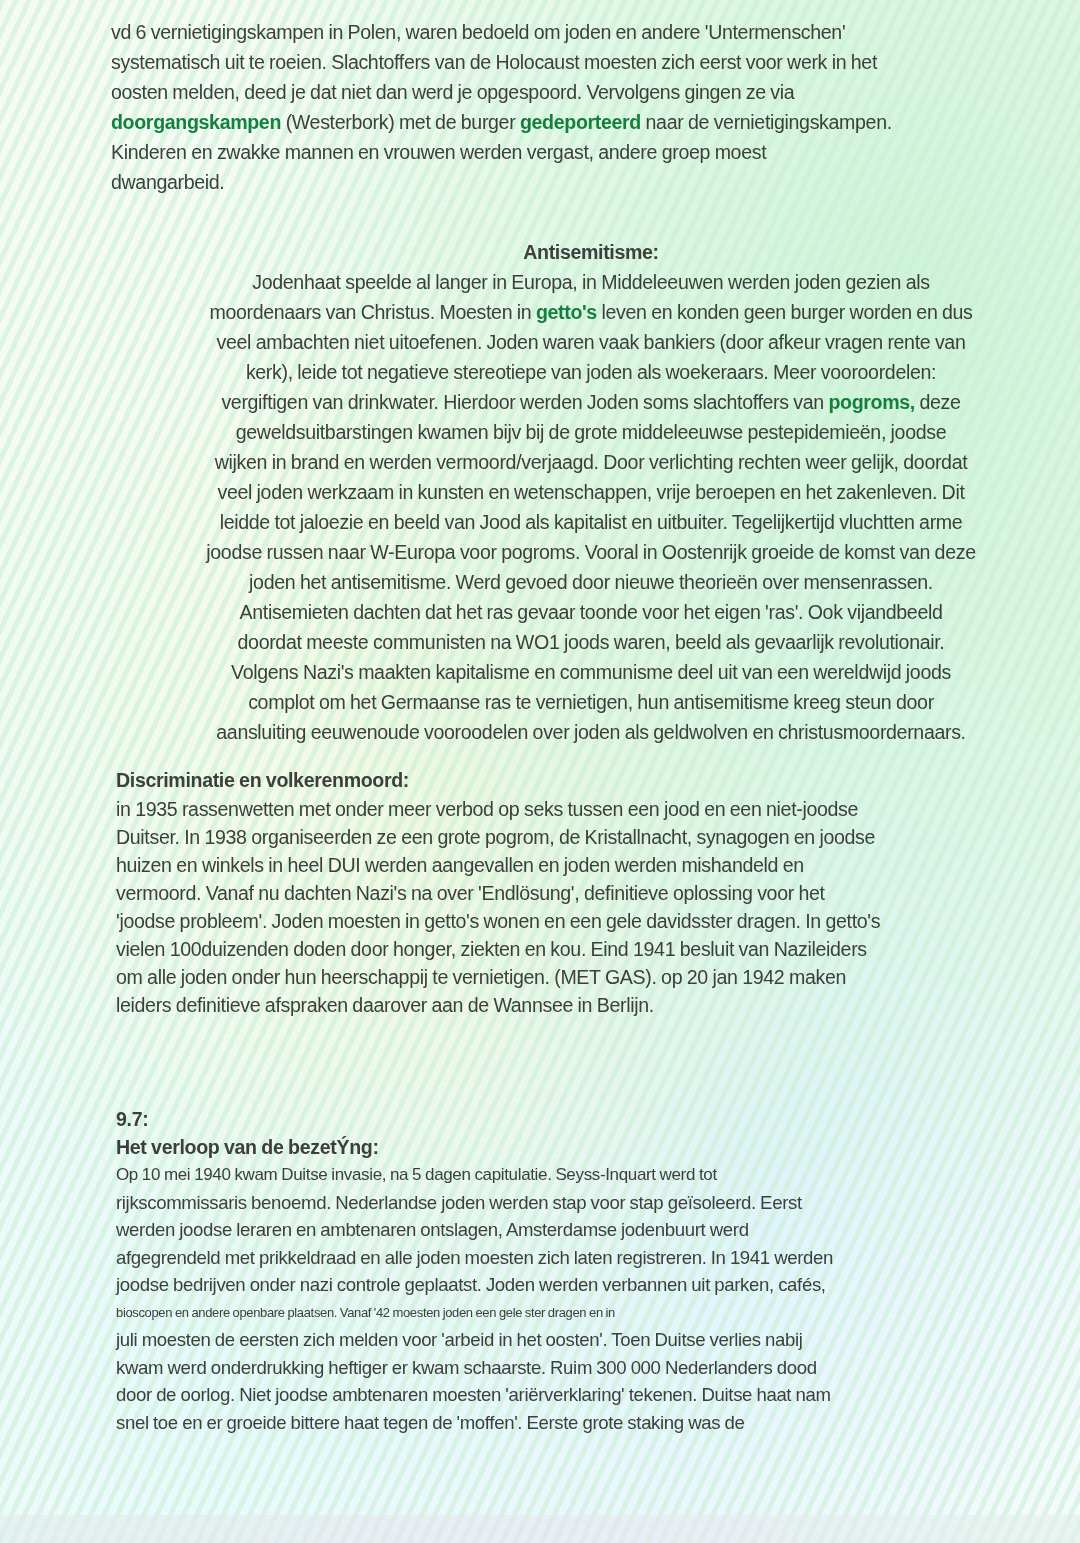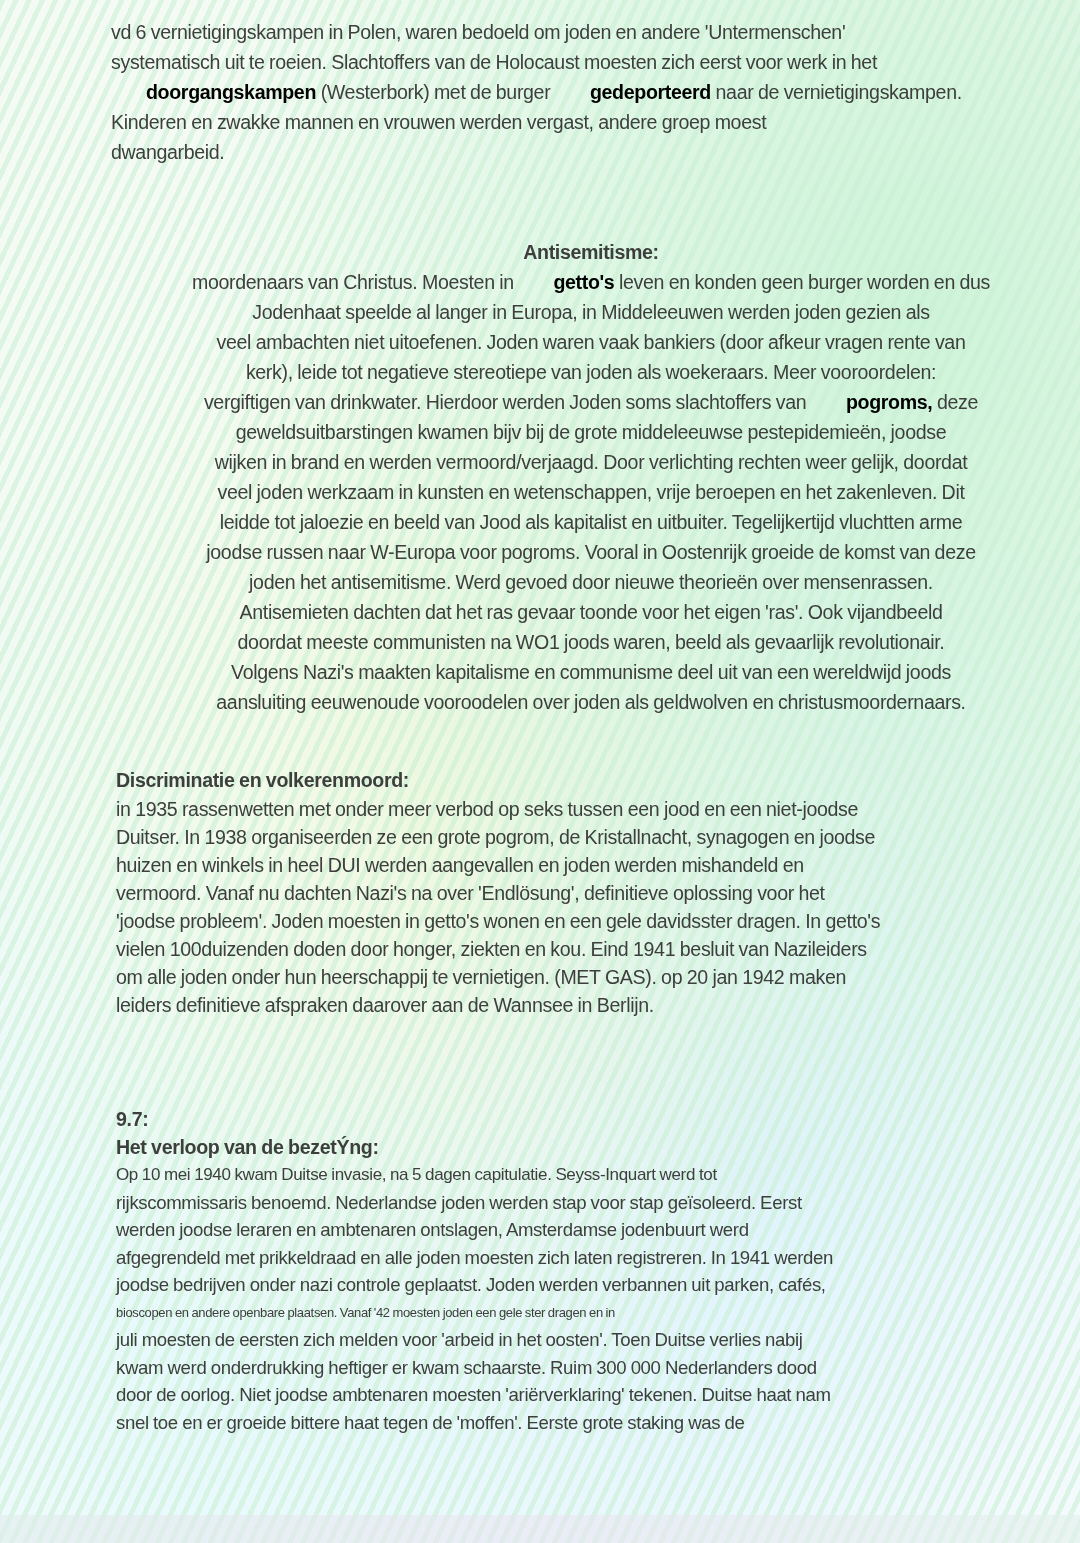--- a/index.html
+++ b/index.html
@@ -42,62 +42,63 @@
       white-space: nowrap;
       letter-spacing: -0.35px;
       word-spacing: -0.5px;
       transform-origin: left center;
     }
     .heading {
       font-weight: bold;
     }
     b, .bold {
       font-weight: bold;
-      color: #000000;
-      margin-left: 35px;
+      color: #15803d;
     }
     .bottom-strip {
       position: absolute;
       left: 0;
       bottom: 0;
       width: 1080px;
       height: 28px;
       background: linear-gradient(90deg, rgba(225,235,235,0.6), rgba(235,225,240,0.5), rgba(225,240,235,0.6));
     }
   </style>
 </head>
 <body>
 
 <div class="page">
 
   <div class="block" style="top:17px;">
       <div class="line"><span>vd 6 vernietigingskampen in Polen, waren bedoeld om joden en andere 'Untermenschen'</span></div>
       <div class="line"><span>systematisch uit te roeien. Slachtoffers van de Holocaust moesten zich eerst voor werk in het</span></div>
+      <div class="line"><span>oosten melden, deed je dat niet dan werd je opgespoord. Vervolgens gingen ze via</span></div>
       <div class="line"><span class="bold">doorgangskampen</span><span> (Westerbork) met de burger </span><span class="bold">gedeporteerd</span><span> naar de vernietigingskampen.</span></div>
       <div class="line"><span>Kinderen en zwakke mannen en vrouwen werden vergast, andere groep moest</span></div>
       <div class="line"><span>dwangarbeid.</span></div>
     </div>
 
   <div class="block" style="top:237px;text-align:center;">
     <div class="line heading">Antisemitisme:</div>
     <div>
+        <div class="line"><span>Jodenhaat speelde al langer in Europa, in Middeleeuwen werden joden gezien als</span></div>
         <div class="line"><span>moordenaars van Christus. Moesten in </span><span class="bold">getto's</span><span> leven en konden geen burger worden en dus</span></div>
-        <div class="line"><span>Jodenhaat speelde al langer in Europa, in Middeleeuwen werden joden gezien als</span></div>
         <div class="line"><span>veel ambachten niet uitoefenen. Joden waren vaak bankiers (door afkeur vragen rente van</span></div>
         <div class="line"><span>kerk), leide tot negatieve stereotiepe van joden als woekeraars. Meer vooroordelen:</span></div>
         <div class="line"><span>vergiftigen van drinkwater. Hierdoor werden Joden soms slachtoffers van </span><span class="bold">pogroms,</span><span> deze</span></div>
         <div class="line"><span>geweldsuitbarstingen kwamen bijv bij de grote middeleeuwse pestepidemieën, joodse</span></div>
         <div class="line"><span>wijken in brand en werden vermoord/verjaagd. Door verlichting rechten weer gelijk, doordat</span></div>
         <div class="line"><span>veel joden werkzaam in kunsten en wetenschappen, vrije beroepen en het zakenleven. Dit</span></div>
         <div class="line"><span>leidde tot jaloezie en beeld van Jood als kapitalist en uitbuiter. Tegelijkertijd vluchtten arme</span></div>
         <div class="line"><span>joodse russen naar W-Europa voor pogroms. Vooral in Oostenrijk groeide de komst van deze</span></div>
         <div class="line"><span>joden het antisemitisme. Werd gevoed door nieuwe theorieën over mensenrassen.</span></div>
         <div class="line"><span>Antisemieten dachten dat het ras gevaar toonde voor het eigen 'ras'. Ook vijandbeeld</span></div>
         <div class="line"><span>doordat meeste communisten na WO1 joods waren, beeld als gevaarlijk revolutionair.</span></div>
         <div class="line"><span>Volgens Nazi's maakten kapitalisme en communisme deel uit van een wereldwijd joods</span></div>
+        <div class="line"><span>complot om het Germaanse ras te vernietigen, hun antisemitisme kreeg steun door</span></div>
         <div class="line"><span>aansluiting eeuwenoude vooroodelen over joden als geldwolven en christusmoordernaars.</span></div>
       </div>
   </div>
 
   <div class="block" style="top:765px; left:116px;">
     <div class="line heading">Discriminatie en volkerenmoord:</div>
     <div>
         <div class="line" style="height: 28px; line-height: 28px;"><span>in 1935 rassenwetten met onder meer verbod op seks tussen een jood en een niet-joodse</span></div>
         <div class="line" style="height: 28px; line-height: 28px;"><span>Duitser. In 1938 organiseerden ze een grote pogrom, de Kristallnacht, synagogen en joodse</span></div>
         <div class="line" style="height: 28px; line-height: 28px;"><span>huizen en winkels in heel DUI werden aangevallen en joden werden mishandeld en</span></div>

